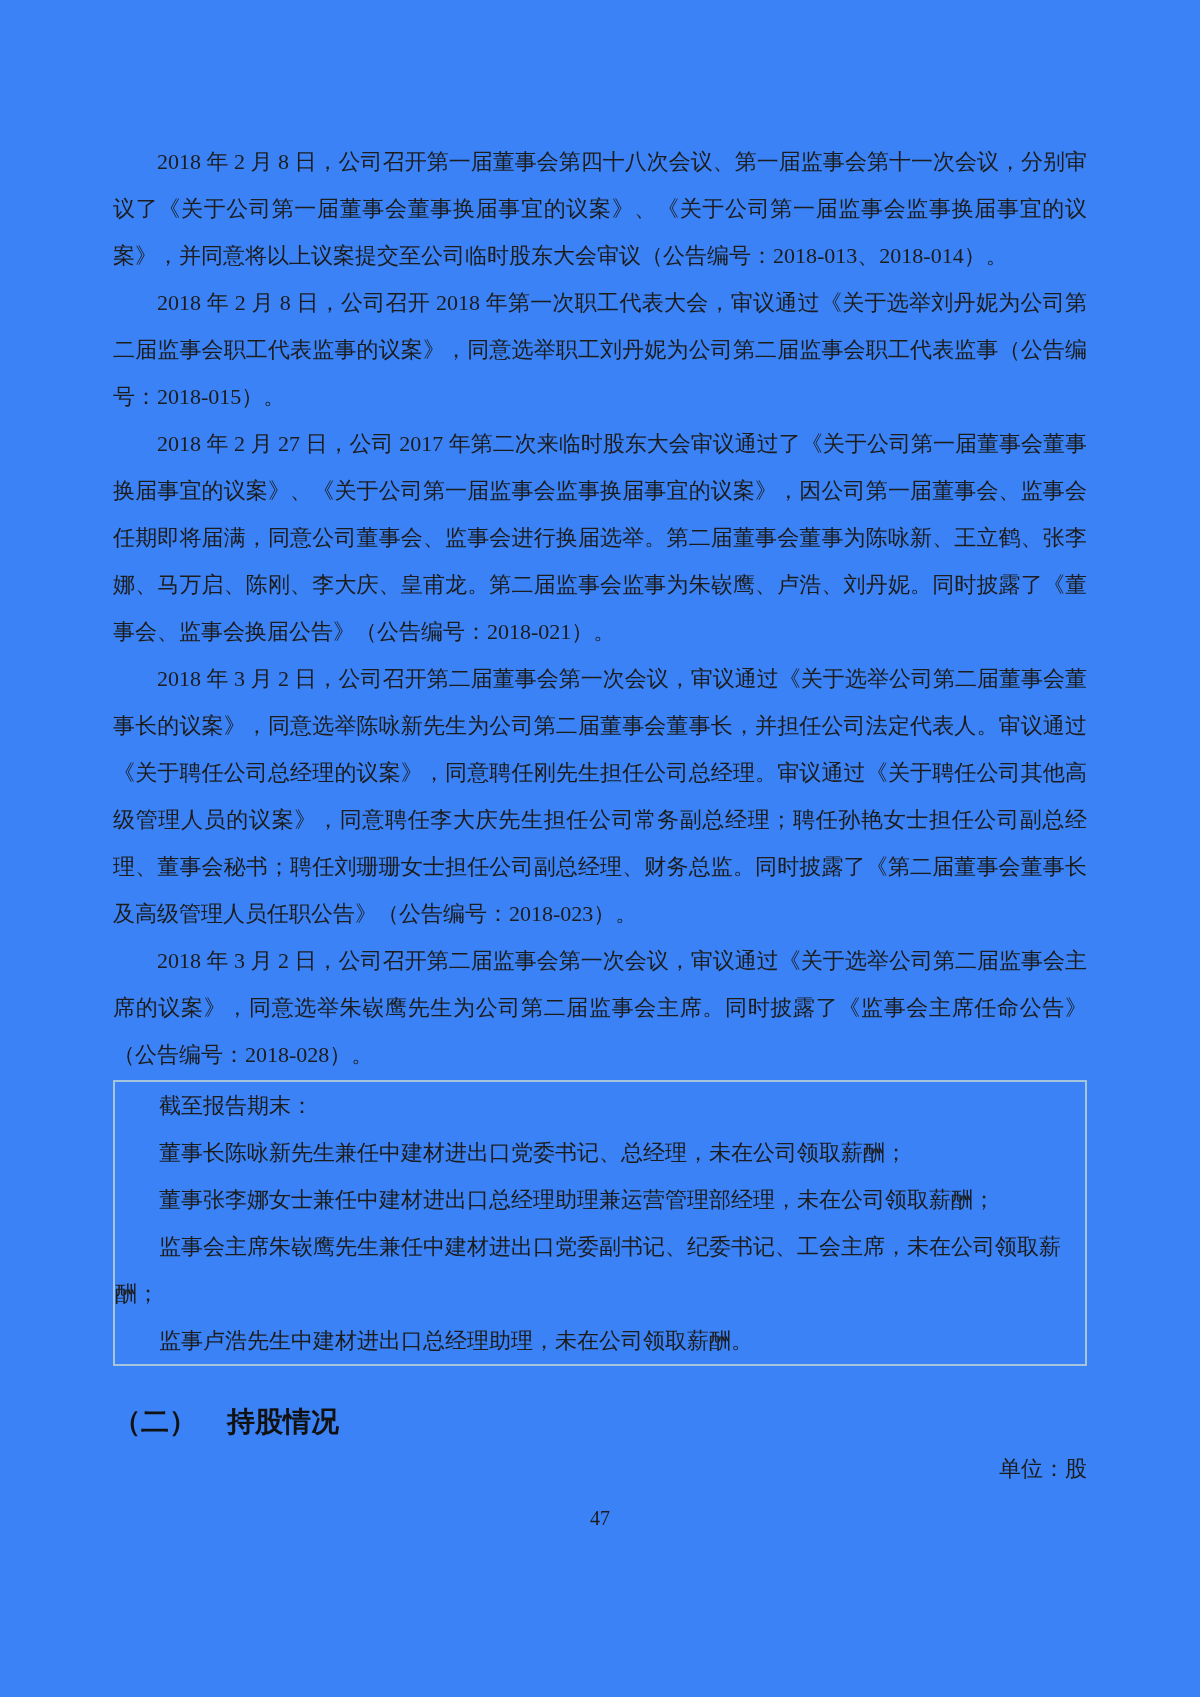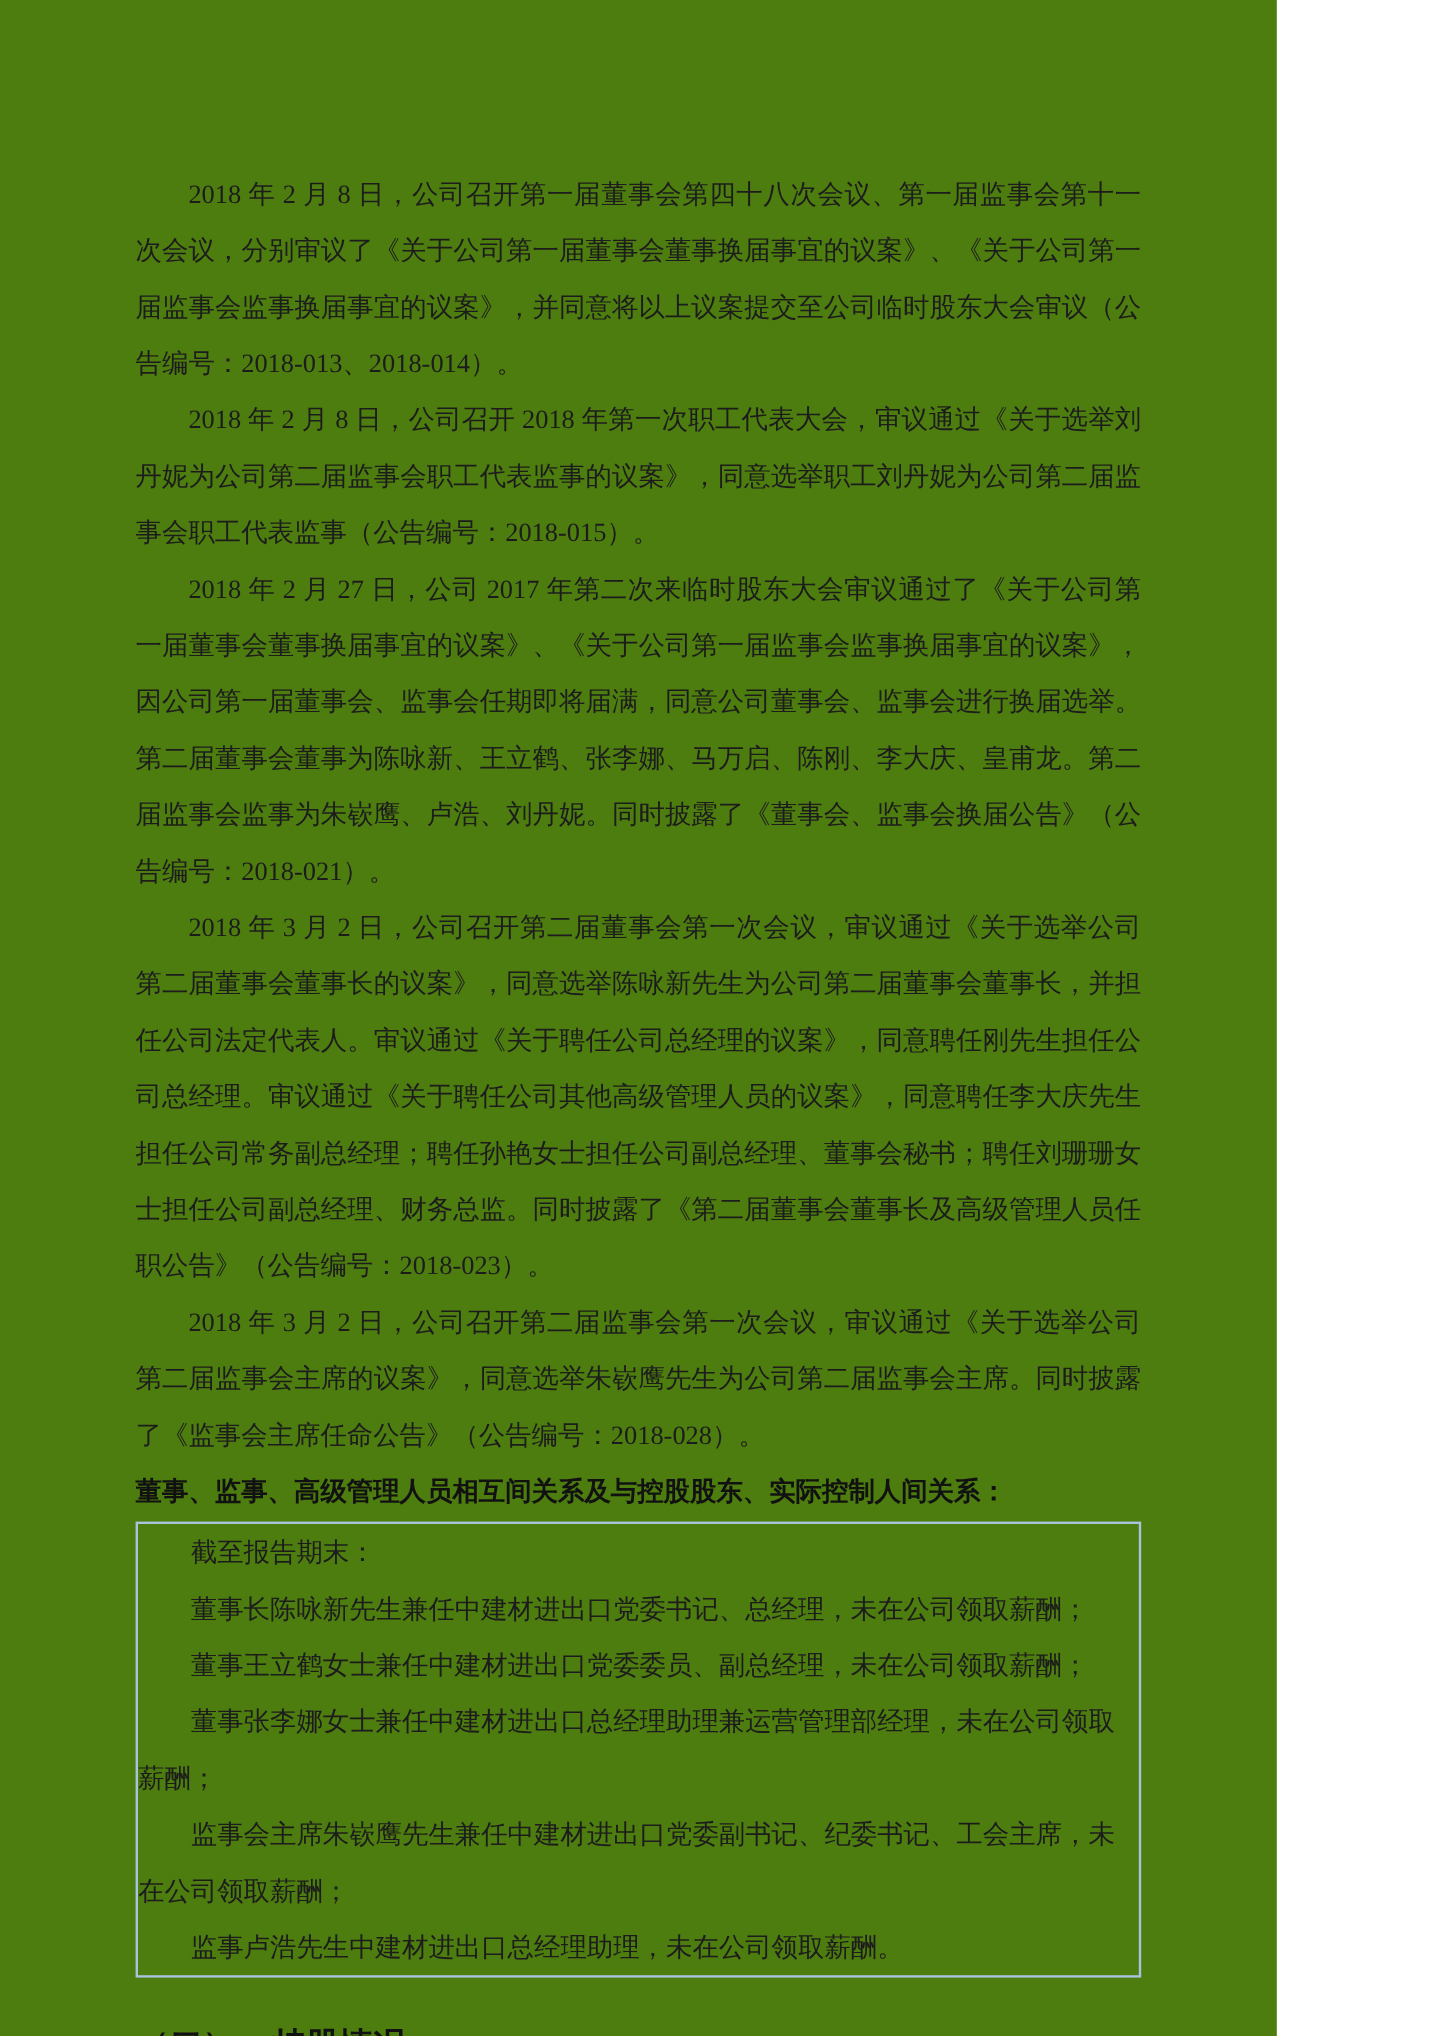--- a/index.html
+++ b/index.html
@@ -1,19 +1,19 @@
 <!DOCTYPE html>
 <html><head>
 <meta charset="utf-8">
 <style>
   html, body { margin: 0; padding: 0; background: #ffffff; }
   .page {
-    width: 1064px;
+    width: 1200px;
     height: 1697px;
-    background: #4d7c0f;
+    background: #3b82f6;
     position: relative;
     overflow: hidden;
     font-family: "Liberation Serif", serif;
     color: #1c1c1c;
   }
   .content {
     padding: 138px 113px 0 113px;
   }
   .body-para {
     margin: 0;
@@ -68,26 +68,24 @@
 
 <div class="page">
   <div class="content">
 
     <p class="body-para">2018 年 2 月 8 日，公司召开第一届董事会第四十八次会议、第一届监事会第十一次会议，分别审议了《关于公司第一届董事会董事换届事宜的议案》、《关于公司第一届监事会监事换届事宜的议案》，并同意将以上议案提交至公司临时股东大会审议（公告编号：2018-013、2018-014）。</p>
     <p class="body-para">2018 年 2 月 8 日，公司召开 2018 年第一次职工代表大会，审议通过《关于选举刘丹妮为公司第二届监事会职工代表监事的议案》，同意选举职工刘丹妮为公司第二届监事会职工代表监事（公告编号：2018-015）。</p>
     <p class="body-para">2018 年 2 月 27 日，公司 2017 年第二次来临时股东大会审议通过了《关于公司第一届董事会董事换届事宜的议案》、《关于公司第一届监事会监事换届事宜的议案》，因公司第一届董事会、监事会任期即将届满，同意公司董事会、监事会进行换届选举。第二届董事会董事为陈咏新、王立鹤、张李娜、马万启、陈刚、李大庆、皇甫龙。第二届监事会监事为朱嵚鹰、卢浩、刘丹妮。同时披露了《董事会、监事会换届公告》（公告编号：2018-021）。</p>
     <p class="body-para">2018 年 3 月 2 日，公司召开第二届董事会第一次会议，审议通过《关于选举公司第二届董事会董事长的议案》，同意选举陈咏新先生为公司第二届董事会董事长，并担任公司法定代表人。审议通过《关于聘任公司总经理的议案》，同意聘任刚先生担任公司总经理。审议通过《关于聘任公司其他高级管理人员的议案》，同意聘任李大庆先生担任公司常务副总经理；聘任孙艳女士担任公司副总经理、董事会秘书；聘任刘珊珊女士担任公司副总经理、财务总监。同时披露了《第二届董事会董事长及高级管理人员任职公告》（公告编号：2018-023）。</p>
     <p class="body-para">2018 年 3 月 2 日，公司召开第二届监事会第一次会议，审议通过《关于选举公司第二届监事会主席的议案》，同意选举朱嵚鹰先生为公司第二届监事会主席。同时披露了《监事会主席任命公告》（公告编号：2018-028）。</p>
 
-    <p class="relations-heading">董事、监事、高级管理人员相互间关系及与控股股东、实际控制人间关系：</p>
 
     <div class="relations-box" style="border-color: rgb(166, 196, 220);">
       <p class="body-para">截至报告期末：</p>
       <p class="body-para">董事长陈咏新先生兼任中建材进出口党委书记、总经理，未在公司领取薪酬；</p>
-      <p class="body-para">董事王立鹤女士兼任中建材进出口党委委员、副总经理，未在公司领取薪酬；</p>
       <p class="body-para">董事张李娜女士兼任中建材进出口总经理助理兼运营管理部经理，未在公司领取薪酬；</p>
       <p class="body-para">监事会主席朱嵚鹰先生兼任中建材进出口党委副书记、纪委书记、工会主席，未在公司领取薪酬；</p>
       <p class="body-para">监事卢浩先生中建材进出口总经理助理，未在公司领取薪酬。</p>
     </div>
 
     <div class="section-heading">
       <span class="label">（二）</span><span class="title">持股情况</span>
     </div>
 
     <p class="unit-note">单位：股</p>

